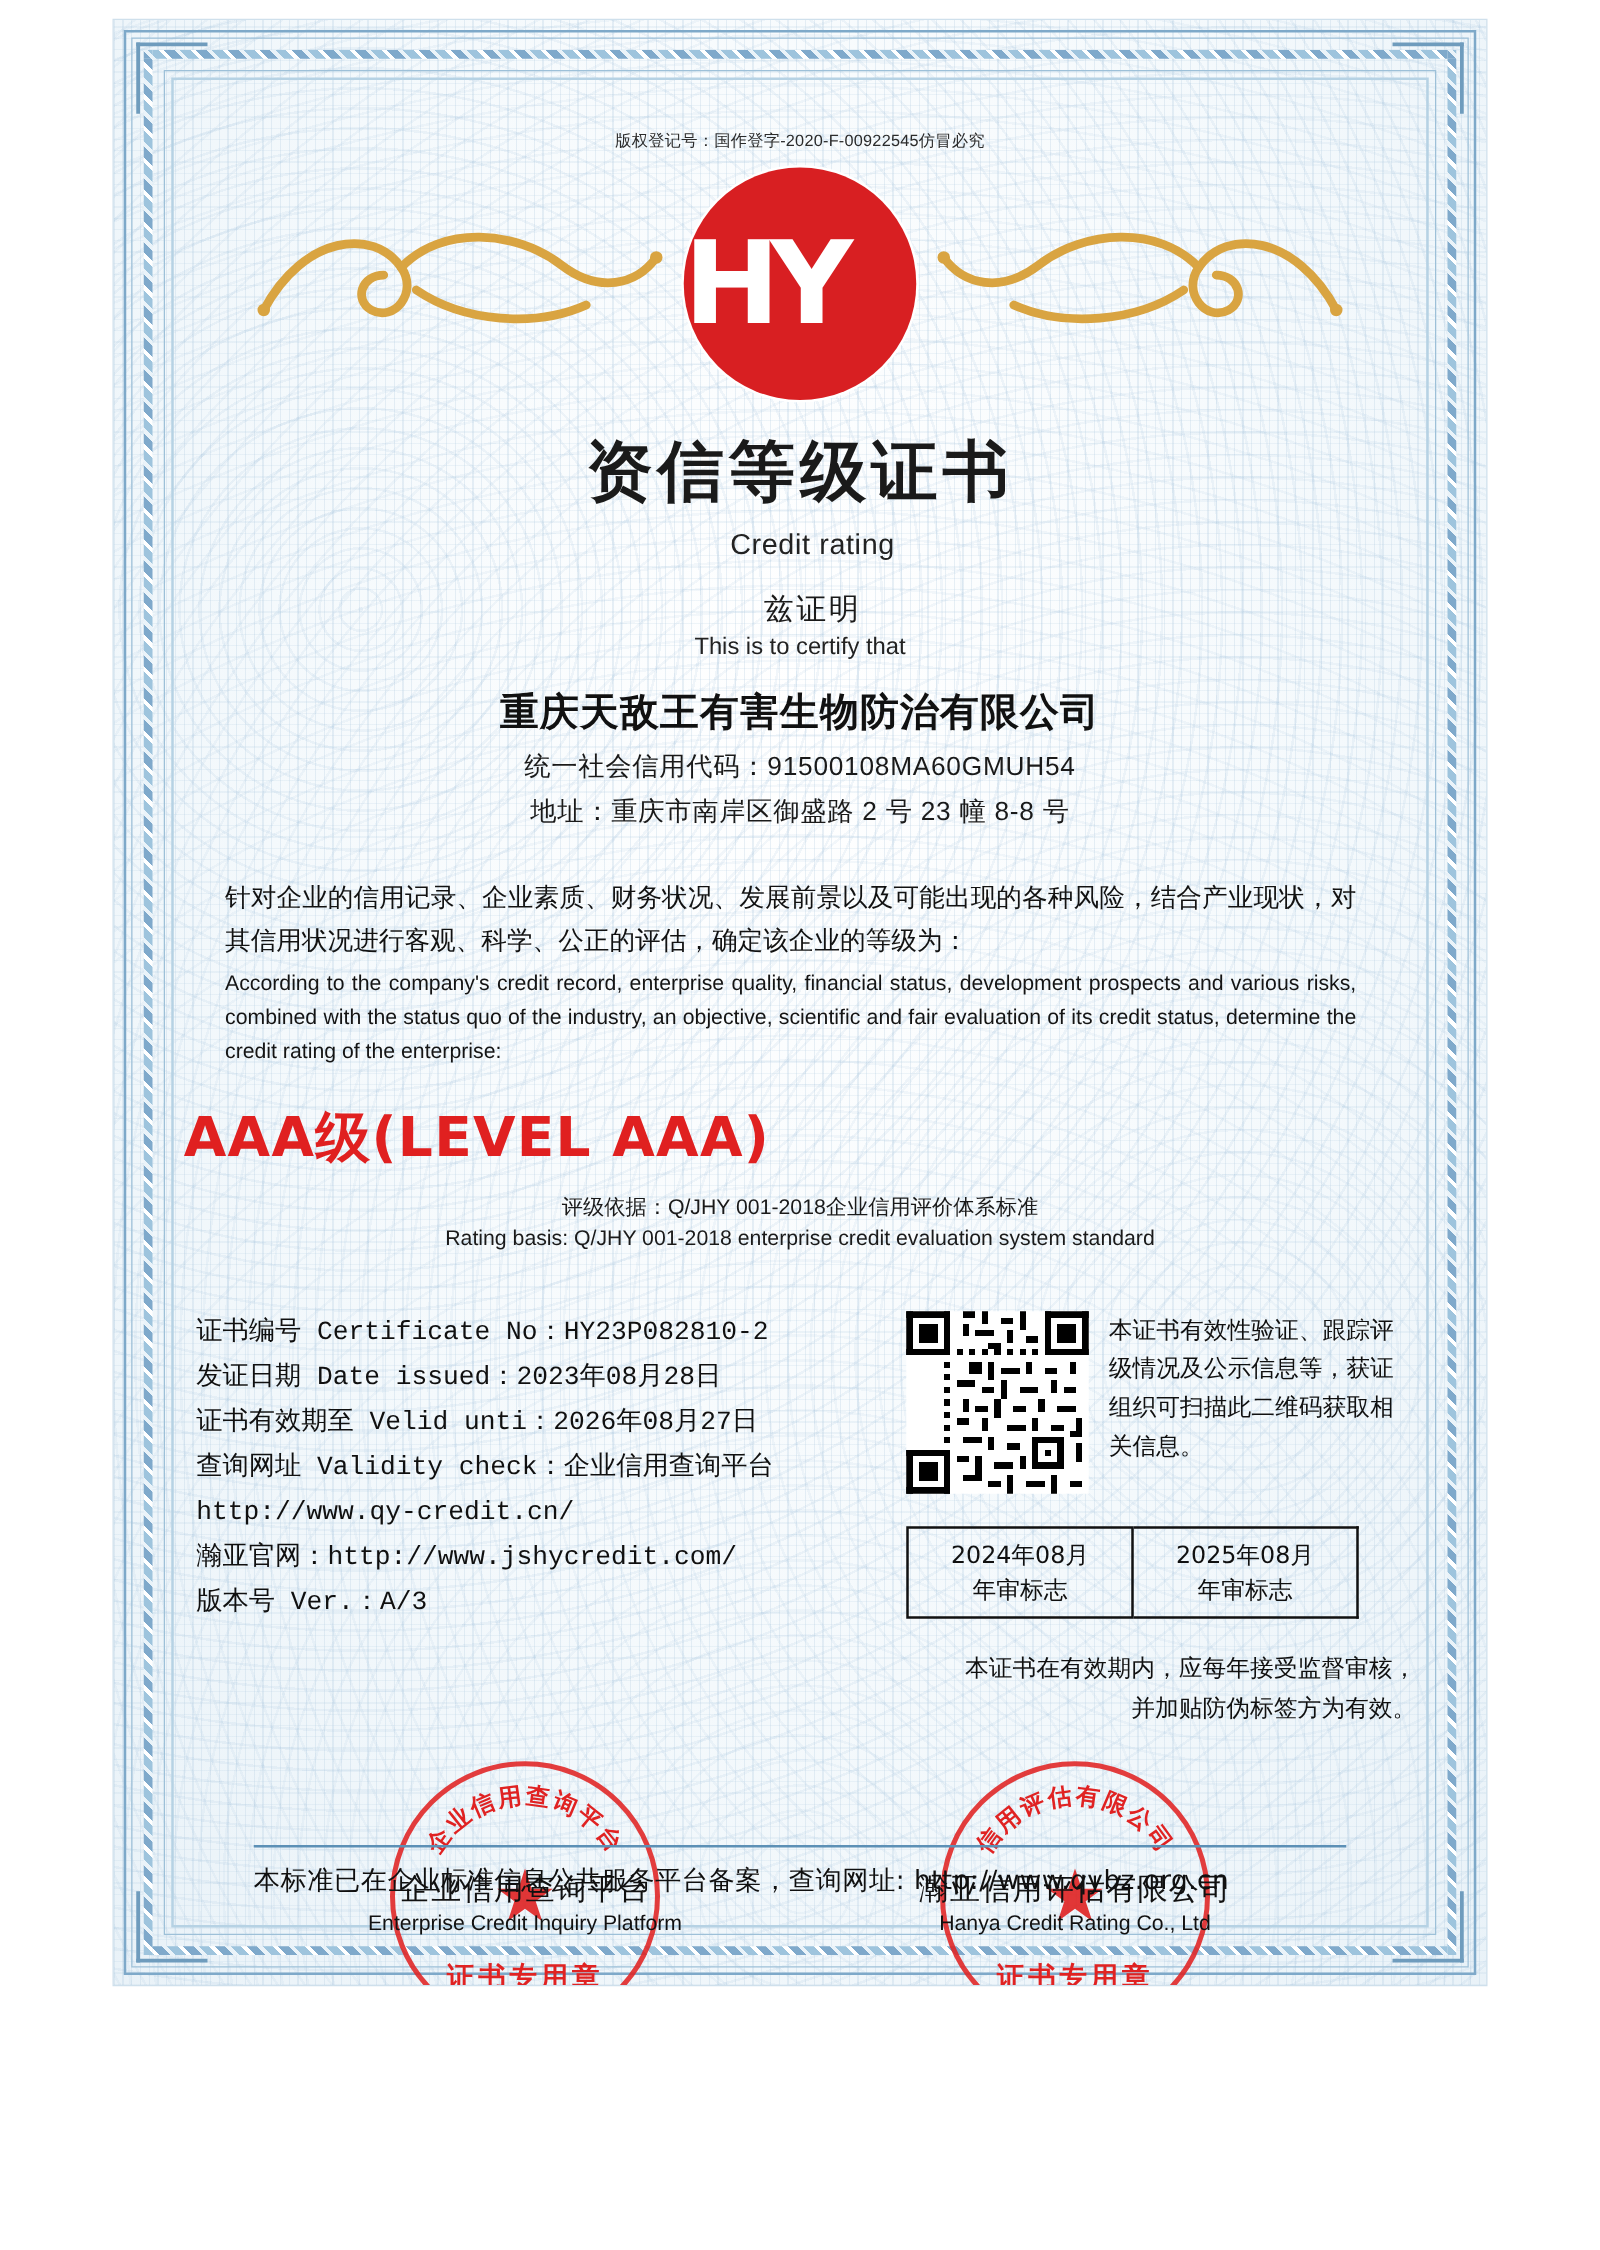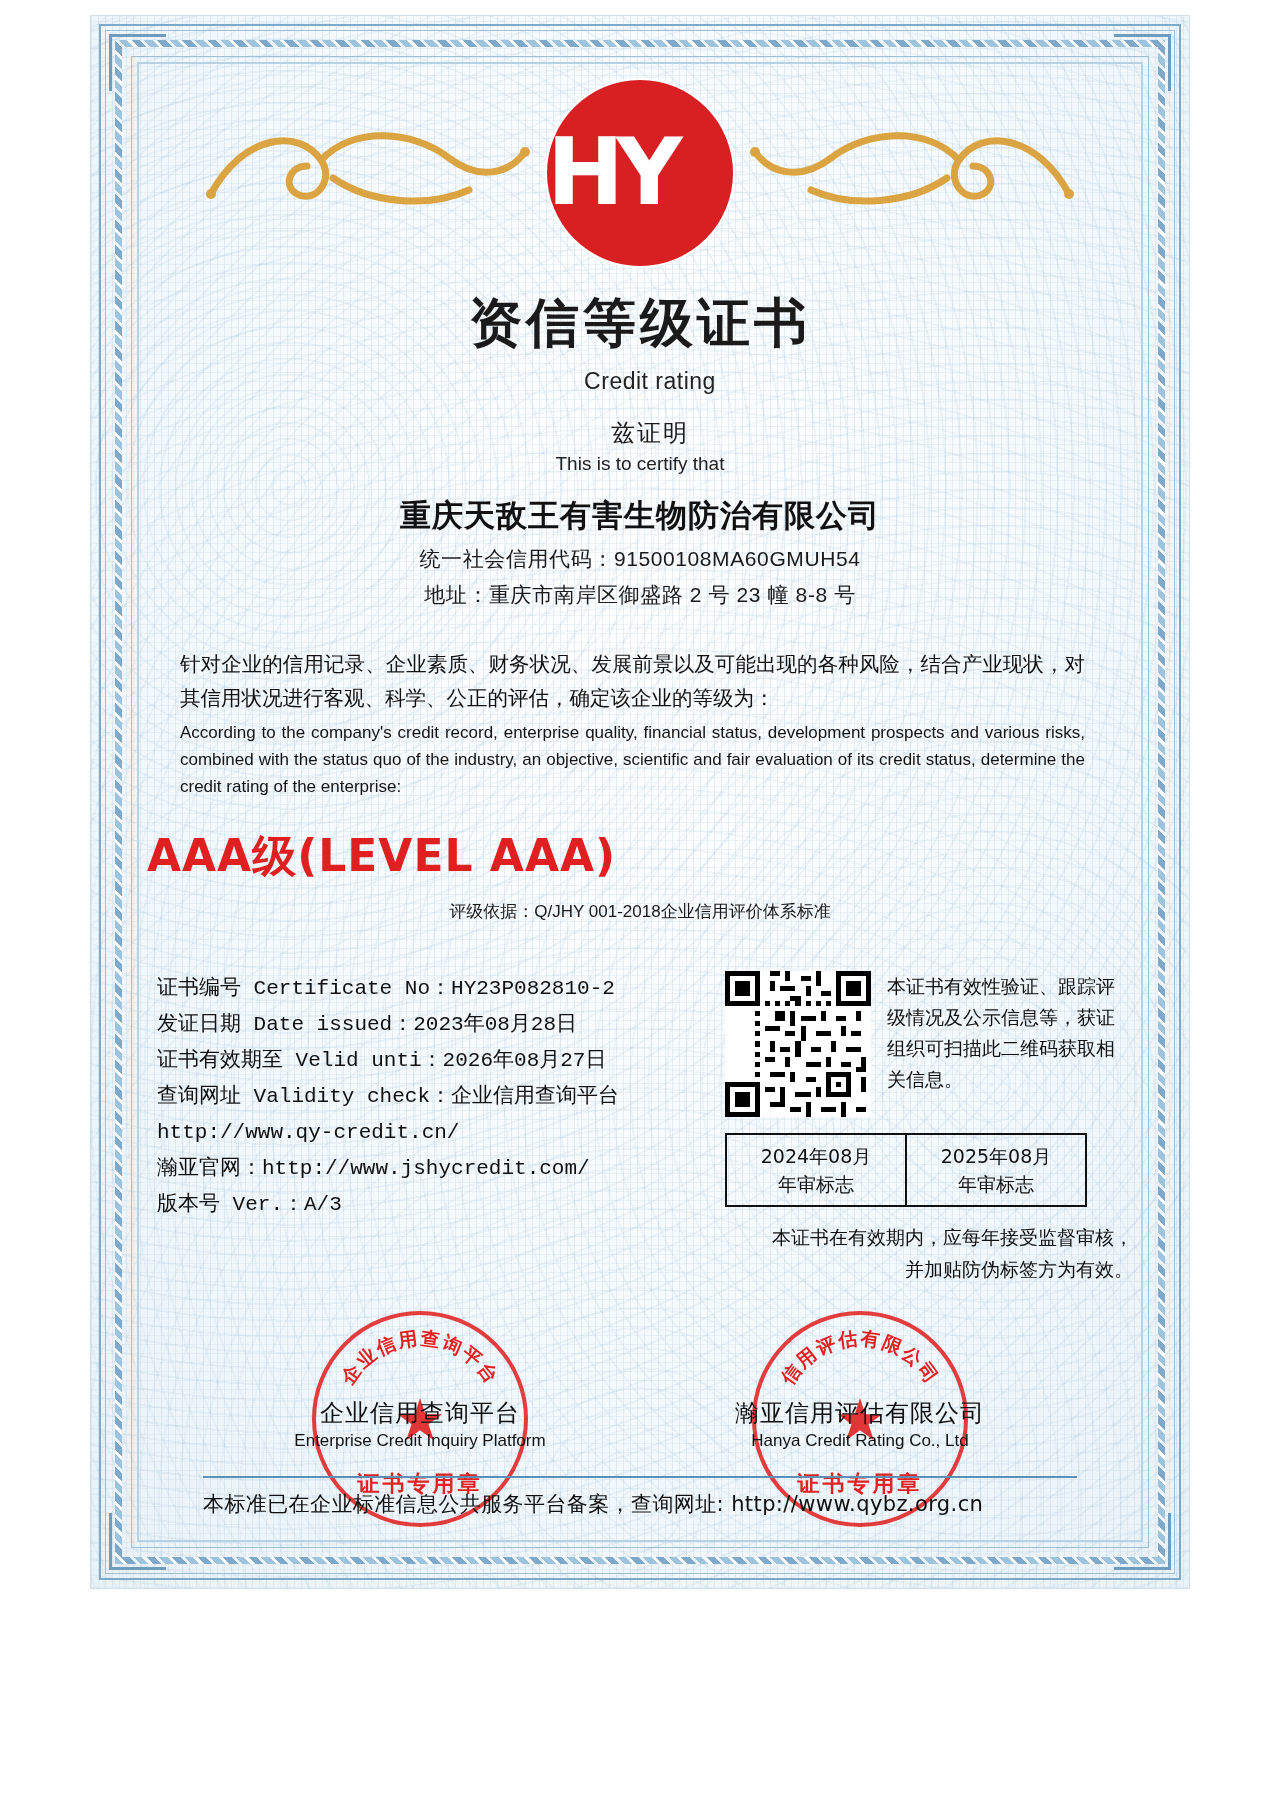--- a/index.html
+++ b/index.html
@@ -128,21 +128,21 @@
   .basis-cn{text-align:center;font-size:17px;color:#1a1a1a;margin-top:14px;}
   .basis-en{text-align:center;font-size:17px;color:#1a1a1a;margin-top:4px;}
 
   
   #info-row{display:flex;margin-top:48px;}
   #info-left{width:560px;padding-left:10px;}
   .info-line{
     font-size:21px;color:#101010;line-height:36px;white-space:nowrap;
     font-family:Liberation Mono, monospace;
   }
-  #info-right{flex:1;display:flex;flex-direction:column;padding-left:8px;}
+  #info-right{flex:1;display:flex;flex-direction:column;padding-left:8px;gap:10px;}
   #qr-block{display:flex;align-items:flex-start;}
   #qr{width:146px;height:146px;flex:none;}
   #qr-text{
     margin-left:16px;font-size:19px;line-height:31px;color:#101010;
     font-family:"DejaVu Sans","Liberation Sans",sans-serif;
   }
   #stamps-row{display:flex;margin-top:16px;}
   .year-box{
     width:178px;height:70px;border:2px solid #111;
     display:flex;flex-direction:column;align-items:center;justify-content:center;
@@ -210,20 +210,21 @@
   <div class="border-frame b3"></div>
   <div class="border-frame b4"></div>
   <div class="border-frame b5"></div>
   <div class="corner tl"></div>
   <div class="corner tr"></div>
   <div class="corner bl"></div>
   <div class="corner br"></div>
 
   <div id="content">
 
+    <div class="copyright-line">版权登记号：国作登字-2020-F-00922545仿冒必究</div>
 
     <div id="logo-row">
       <svg id="flourish-left" viewBox="0 0 330 130">
         <g fill="none" stroke="#d9a441" stroke-width="7" stroke-linecap="round">
           <path d="M8 86 C 40 26, 96 20, 118 52 C 132 72, 112 96, 94 86 C 80 78, 86 58, 104 58"></path>
           <path d="M118 52 C 150 18, 210 22, 246 50 C 276 73, 306 66, 322 44"></path>
           <path d="M130 70 C 168 96, 226 100, 266 82"></path>
         </g>
         <g fill="#d9a441">
           <circle cx="8" cy="86" r="5"></circle>
@@ -258,20 +259,21 @@
     <div class="credit-code">统一社会信用代码：91500108MA60GMUH54</div>
     <div class="address">地址：重庆市南岸区御盛路 2 号 23 幢 8-8 号</div>
 
     <div class="para-wrap">
       <div class="para-cn">针对企业的信用记录、企业素质、财务状况、发展前景以及可能出现的各种风险，结合产业现状，对其信用状况进行客观、科学、公正的评估，确定该企业的等级为：</div>
       <div class="para-en">According to the company's credit record, enterprise quality, financial status, development prospects and various risks, combined with the status quo of the industry, an objective, scientific and fair evaluation of its credit status, determine the credit rating of the enterprise:</div>
     </div>
 
     <div class="level">AAA级(LEVEL AAA)</div>
     <div class="basis-cn">评级依据：Q/JHY 001-2018企业信用评价体系标准</div>
+    <div class="basis-en">Rating basis: Q/JHY 001-2018 enterprise credit evaluation system standard</div>
 
     <div id="info-row">
 
       <div id="info-left">
         <div class="info-line">证书编号 Certificate No：HY23P082810-2</div>
         <div class="info-line">发证日期 Date issued：2023年08月28日</div>
         <div class="info-line">证书有效期至 Velid unti：2026年08月27日</div>
         <div class="info-line">查询网址 Validity check：企业信用查询平台</div>
         <div class="info-line">http://www.qy-credit.cn/</div>
         <div class="info-line">瀚亚官网：http://www.jshycredit.com/</div>

